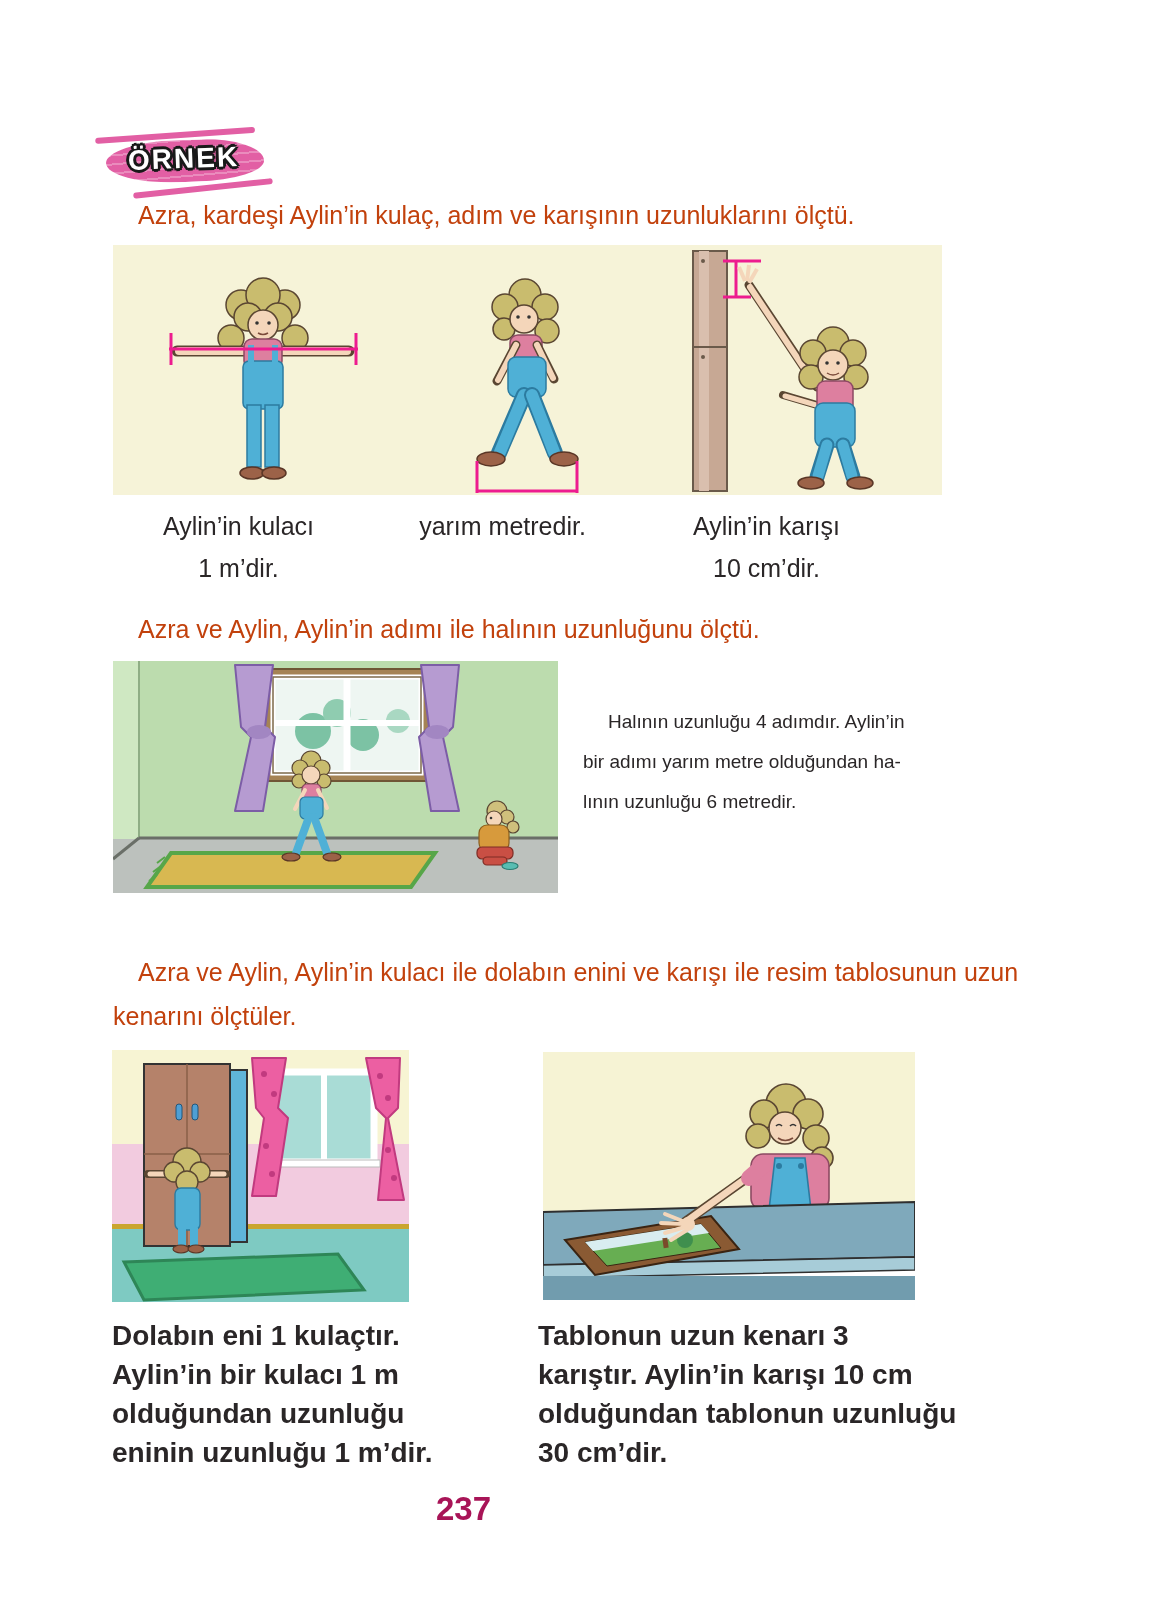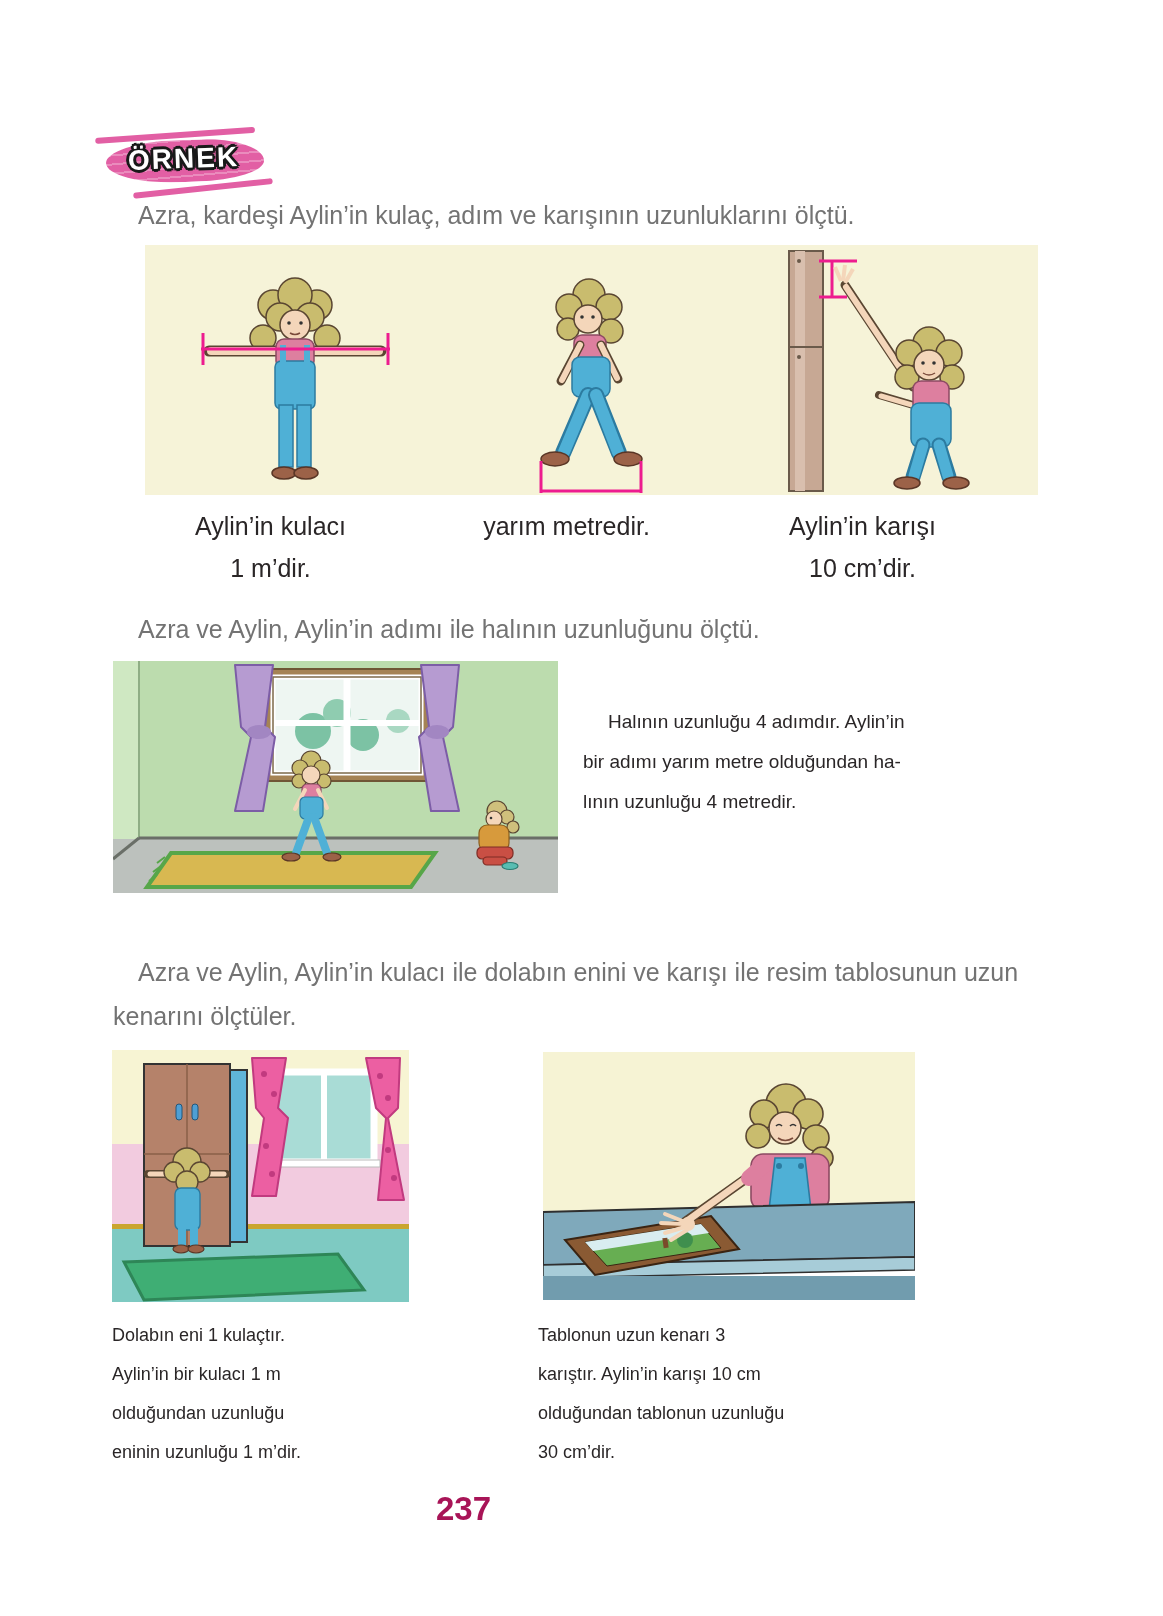--- a/index.html
+++ b/index.html
@@ -18,37 +18,37 @@
     background:#e25fa4;border-radius:4px;transform:rotate(-2deg);}
   .brush::after{content:"";position:absolute;left:26px;bottom:-10px;width:140px;height:6px;
     background:#e25fa4;border-radius:4px;transform:rotate(-4deg);}
   .badge-label{
     position:absolute;left:24px;top:11px;font-size:28px;font-weight:bold;letter-spacing:2px;
     color:#fff;transform:rotate(-2deg);
     text-shadow:3px 0 #191919,-3px 0 #191919,0 3px #191919,0 -3px #191919,
                 2px 2px #191919,-2px -2px #191919,2px -2px #191919,-2px 2px #191919;
   }
   
-  .para{position:absolute;font-size:25px;line-height:34px;color:#737373;}
+  .para{position:absolute;font-size:25px;line-height:34px;color:#c2410c;}
   .p1{left:113px;top:198px;width:1010px;text-indent:25px;}
   .p2{left:113px;top:612px;width:1010px;text-indent:25px;}
   .p3{left:113px;top:950px;width:925px;text-indent:25px;line-height:44px;}
   
   .panels-row{position:absolute;left:113px;top:245px;width:930px;display:flex;gap:13px;}
-  .panel-col{width:251px;margin-left:32px;}
+  .panel-col{width:251px;}
   .panel{width:301px;height:250px;background:#f6f3d8;}
   .panel-caption{margin-top:10px;text-align:center;font-size:25px;line-height:42px;color:#2a2627;}
   
   .room-img{position:absolute;left:113px;top:661px;width:445px;height:232px;}
   .carpet-text{position:absolute;left:583px;top:702px;width:470px;font-size:19px;line-height:40px;}
   .carpet-text .ln0{padding-left:25px;}
   
   .wardrobe-img{position:absolute;left:112px;top:1050px;width:297px;height:252px;}
   .tableau-img{position:absolute;left:543px;top:1052px;width:372px;height:248px;}
-  .bottom-text{position:absolute;top:1316px;font-size:18px;line-height:39px;}
+  .bottom-text{position:absolute;top:1316px;font-size:28px;line-height:39px;font-weight:bold;}
   .bt-left{left:112px;width:330px;}
   .bt-right{left:538px;width:430px;}
   
   .page-number{position:absolute;left:0;top:1490px;width:927px;text-align:center;
     font-size:33px;font-weight:bold;color:#a81457;}
 </style>
 </head>
 <body>
 
 <div class="page">
@@ -261,21 +261,21 @@
         <rect x="364" y="186" width="36" height="12" rx="5" fill="#c94f44" stroke="#7e2c24" stroke-width="1.2"></rect>
         <rect x="370" y="196" width="24" height="8" rx="4" fill="#c94f44" stroke="#7e2c24" stroke-width="1.2"></rect>
         <ellipse cx="397" cy="205" rx="8" ry="3.5" fill="#58bdb2" stroke="#2d7e74" stroke-width="1.2"></ellipse>
       </g>
     </svg>
   </div>
 
   <div class="carpet-text">
     <div class="ln0">Halının uzunluğu 4 adımdır. Aylin’in</div>
     <div>bir adımı yarım metre olduğundan ha-</div>
-    <div>lının uzunluğu 4 metredir.</div>
+    <div>lının uzunluğu 6 metredir.</div>
   </div>
 
   <div class="para p3">Azra ve Aylin, Aylin’in kulacı ile dolabın enini ve karışı ile resim tablosunun uzun kenarını ölçtüler.</div>
 
   <div class="wardrobe-img">
     <svg width="297" height="252" viewBox="0 0 297 252">
       <rect x="0" y="0" width="297" height="94" fill="#f7f4d3"></rect>
       <rect x="0" y="94" width="297" height="84" fill="#f2cbdf"></rect>
       <rect x="0" y="174" width="297" height="5" fill="#caa52f"></rect>
       <rect x="0" y="179" width="297" height="73" fill="#7ecac2"></rect>

